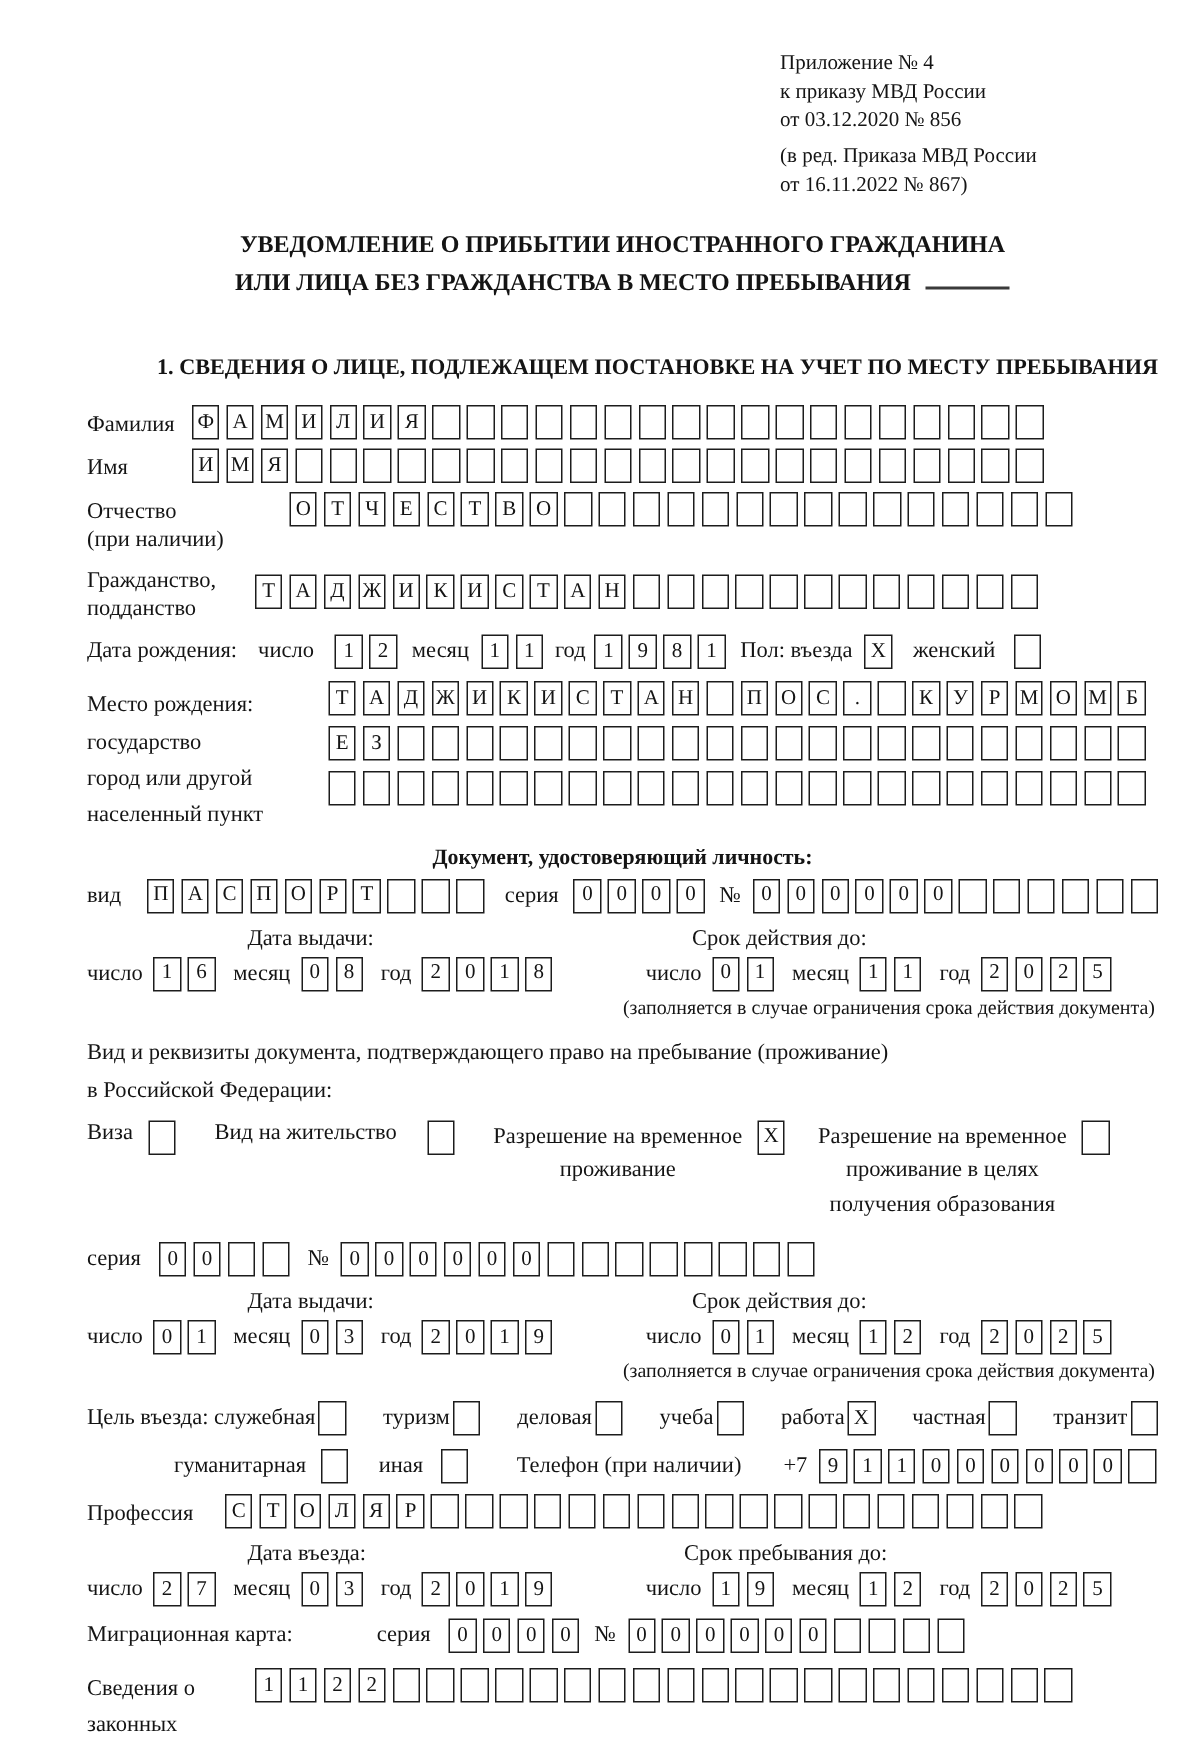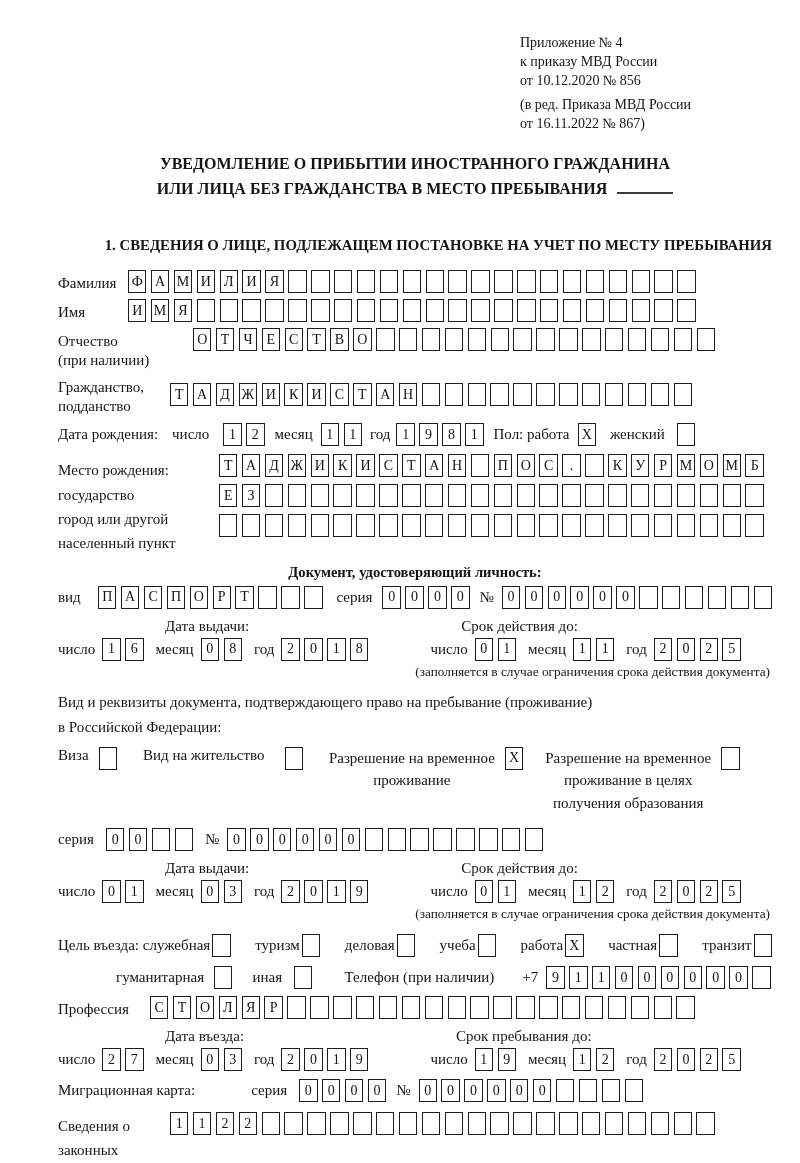--- a/index.html
+++ b/index.html
@@ -61,21 +61,21 @@
   .para { margin-top:10px; line-height:1.7; }
 </style>
 </head>
 <body>
 
 <div class="page">
 
   <div class="annex">
     <div>Приложение № 4</div>
     <div>к приказу МВД России</div>
-    <div>от 10.12.2020 № 856</div>
+    <div>от 03.12.2020 № 856</div>
     <div class="amend">(в ред. Приказа МВД России</div>
     <div>от 16.11.2022 № 867)</div>
   </div>
 
 
   <div class="title">
     <div>УВЕДОМЛЕНИЕ О ПРИБЫТИИ ИНОСТРАННОГО ГРАЖДАНИНА</div>
     <div>
       <span>ИЛИ ЛИЦА БЕЗ ГРАЖДАНСТВА В МЕСТО ПРЕБЫВАНИЯ</span><span class="blank"></span>
     </div>
@@ -217,21 +217,21 @@
         <span class="cell">1</span>
         <span class="cell">1</span>
       </span>
     <span class="t" style="margin-right:6px;">год</span>
     <span class="cells" style="margin-right:10px;">
         <span class="cell">1</span>
         <span class="cell">9</span>
         <span class="cell">8</span>
         <span class="cell">1</span>
       </span>
-    <span class="t" style="margin-right:8px;">Пол: работа</span>
+    <span class="t" style="margin-right:8px;">Пол: въезда</span>
     <span class="cells" style="margin-right:14px;">
         <span class="cell">X</span>
       </span>
     <span class="t" style="margin-right:12px;">женский</span>
     <span class="cells">
         <span class="cell"></span>
       </span>
   </div>
 
   <div class="row" style="margin-top:8px;gap:24px;">

